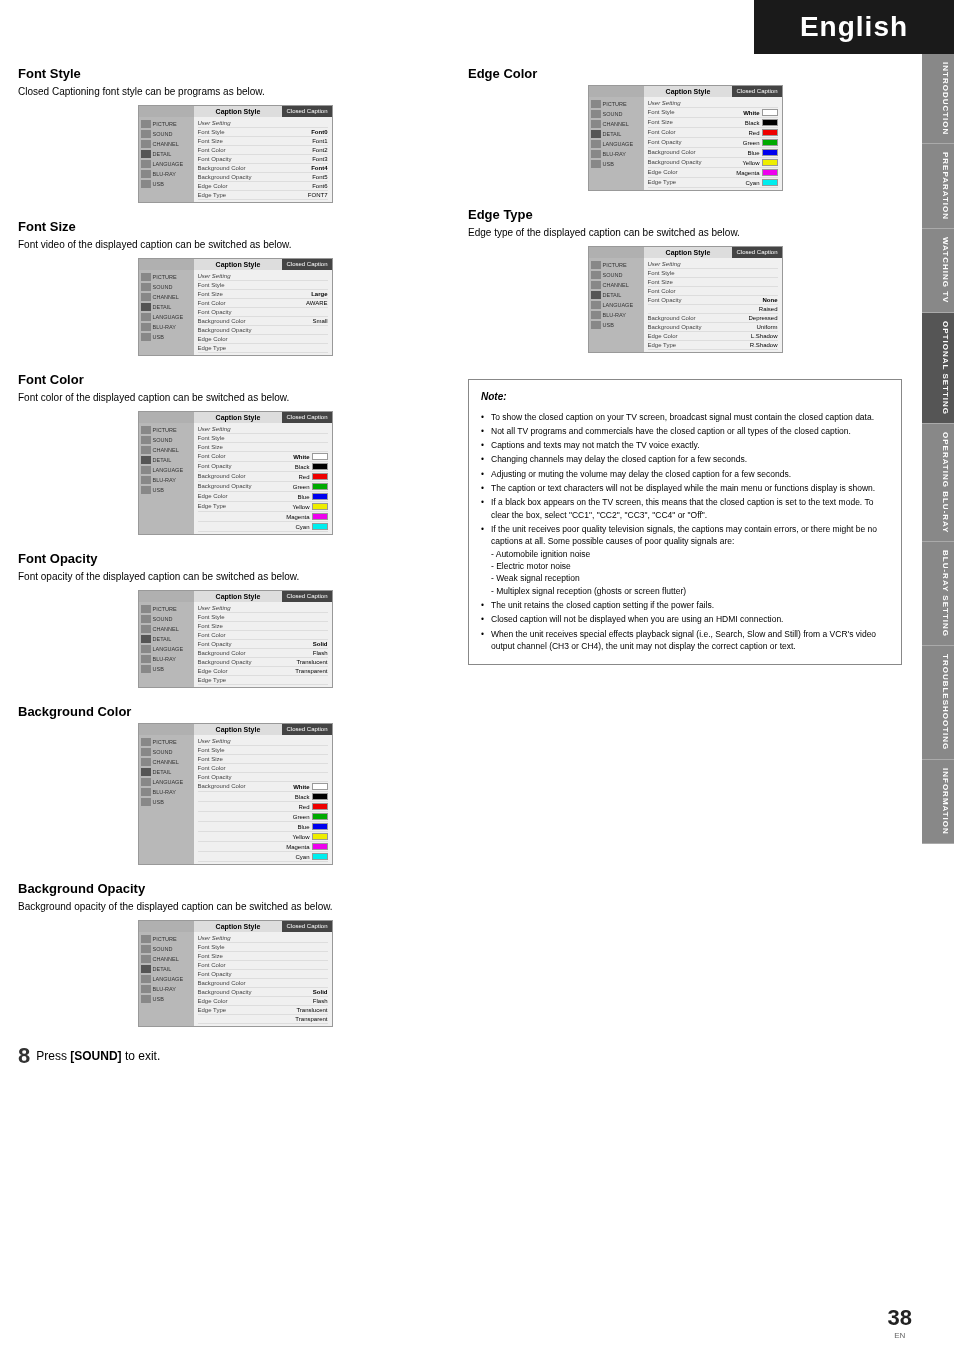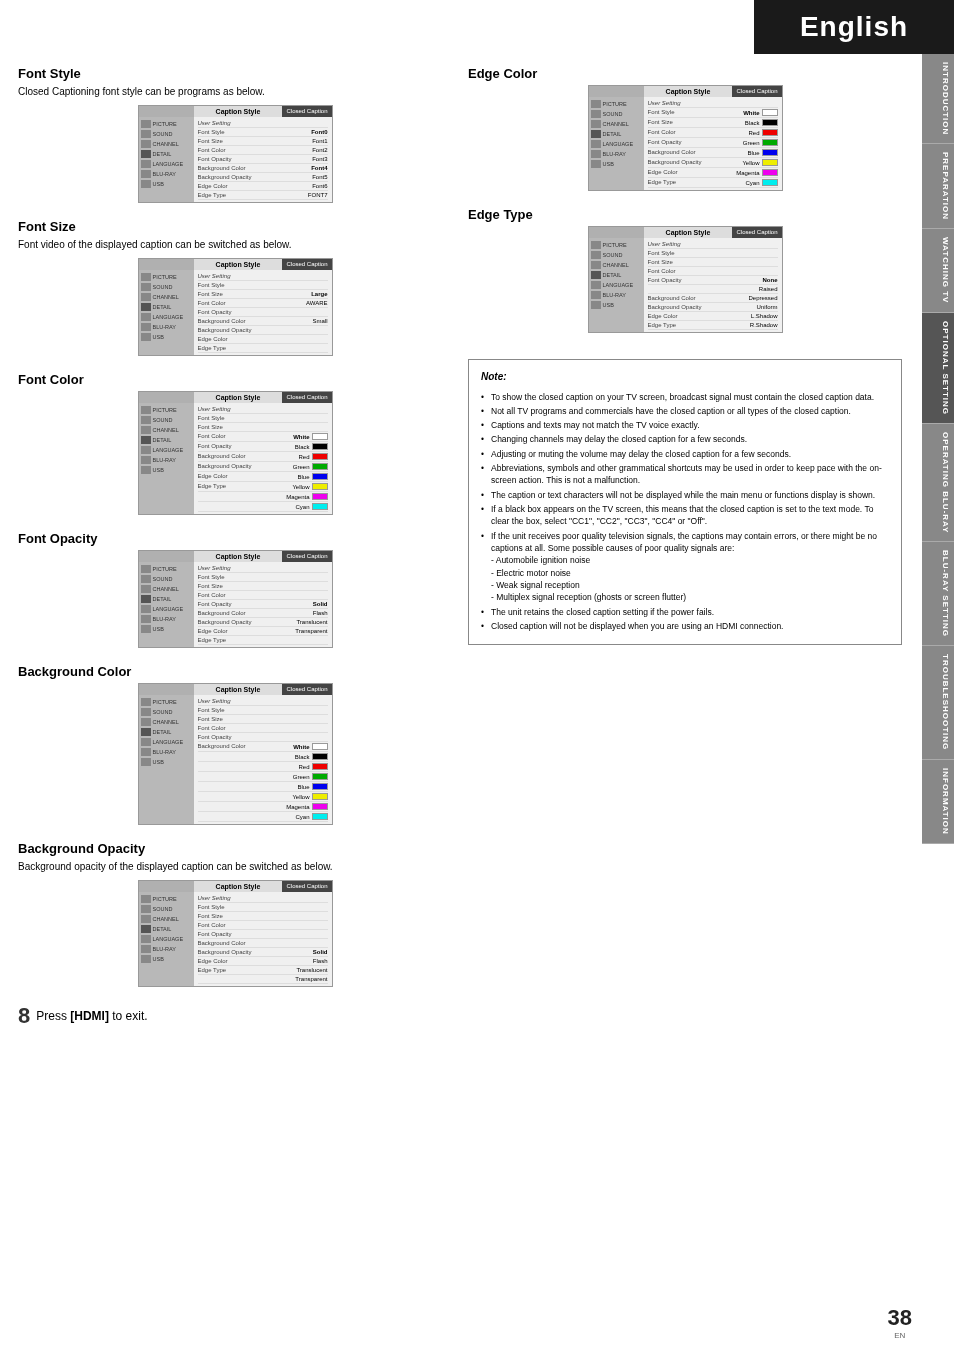--- a/index.html
+++ b/index.html
@@ -406,20 +406,21 @@
               <div class="menu-row">
       <span class="label">Edge Type</span>
       <span style=""></span>
     </div>
             </div>
     </div>
   </div>
   </div>
       <div class="section">
     <div class="section-title">Font Color</div>
+    <div class="section-desc">Font color of the displayed caption can be switched as below.</div>
     <div class="menu-mockup">
     <div class="menu-header">
       <div class="menu-nav"></div>
       <div class="menu-title">Caption Style</div>
       <div class="menu-caption">Closed Caption</div>
     </div>
     <div class="menu-body">
       <div class="menu-sidebar">
               <div class="menu-sidebar-item">
       <div class="icon-box"></div>
@@ -518,20 +519,21 @@
         <span style="">Cyan</span>
         <span class="color-box" style="background:#0ee;"></span>
       </span>
     </div>
             </div>
     </div>
   </div>
   </div>
       <div class="section">
     <div class="section-title">Font Opacity</div>
+    <div class="section-desc">Font opacity of the displayed caption can be switched as below.</div>
     <div class="menu-mockup">
     <div class="menu-header">
       <div class="menu-nav"></div>
       <div class="menu-title">Caption Style</div>
       <div class="menu-caption">Closed Caption</div>
     </div>
     <div class="menu-body">
       <div class="menu-sidebar">
               <div class="menu-sidebar-item">
       <div class="icon-box"></div>
@@ -806,21 +808,21 @@
     </div>
             </div>
     </div>
   </div>
   </div>
       <div class="section">
   <div class="step-setup-row">
     <div class="step-number">8</div>
     <div style="display:flex;flex-direction:column;">
       <div class="step-text">
-        Press <strong>[HDMI]</strong> to exit.
+        Press <strong>[SOUND]</strong> to exit.
       </div>
     </div>
   </div>
 </div>
     </div>
 
   <div style="flex:1;display:flex;flex-direction:column;gap:0;" id="right-col">
   <div class="section">
     <div class="section-title">Edge Color</div>
     <div class="menu-mockup">
@@ -920,20 +922,21 @@
         <span style="">Cyan</span>
         <span class="color-box" style="background:#0ee;"></span>
       </span>
     </div>
             </div>
     </div>
   </div>
   </div>
       <div class="section">
     <div class="section-title">Edge Type</div>
+    <div class="section-desc">Edge type of the displayed caption can be switched as below.</div>
     <div class="menu-mockup">
     <div class="menu-header">
       <div class="menu-nav"></div>
       <div class="menu-title">Caption Style</div>
       <div class="menu-caption">Closed Caption</div>
     </div>
     <div class="menu-body">
       <div class="menu-sidebar">
               <div class="menu-sidebar-item">
       <div class="icon-box"></div>
@@ -1010,26 +1013,26 @@
   </div>
   </div>
       <div class="note-box">
   <div class="note-title">Note:</div>
   <ul>
           <li>To show the closed caption on your TV screen, broadcast signal must contain the closed caption data.</li>
           <li>Not all TV programs and commercials have the closed caption or all types of the closed caption.</li>
           <li>Captions and texts may not match the TV voice exactly.</li>
           <li>Changing channels may delay the closed caption for a few seconds.</li>
           <li>Adjusting or muting the volume may delay the closed caption for a few seconds.</li>
-          <li>Abbreviations, symbols and other grammatical shortcuts may be used in order to keep pace with the on-screen action. This is not a malfunction.</li>
           <li>The caption or text characters will not be displayed while the main menu or functions display is shown.</li>
           <li>If a black box appears on the TV screen, this means that the closed caption is set to the text mode. To clear the box, select "CC1", "CC2", "CC3", "CC4" or "Off".</li>
           <li>If the unit receives poor quality television signals, the captions may contain errors, or there might be no captions at all. Some possible causes of poor quality signals are:<br>  - Automobile ignition noise<br>  - Electric motor noise<br>  - Weak signal reception<br>  - Multiplex signal reception (ghosts or screen flutter)</li>
           <li>The unit retains the closed caption setting if the power fails.</li>
           <li>Closed caption will not be displayed when you are using an HDMI connection.</li>
+          <li>When the unit receives special effects playback signal (i.e., Search, Slow and Still) from a VCR's video output channel (CH3 or CH4), the unit may not display the correct caption or text.</li>
         </ul>
 </div>
     </div>
 
 </div>
 
 <div style="position:absolute;bottom:8px;right:42px;text-align:center;">
   <div style="font-size:22px;font-weight:bold;color:#222;">38</div>
   <div style="font-size:8px;color:#666;">EN</div>
 </div>

